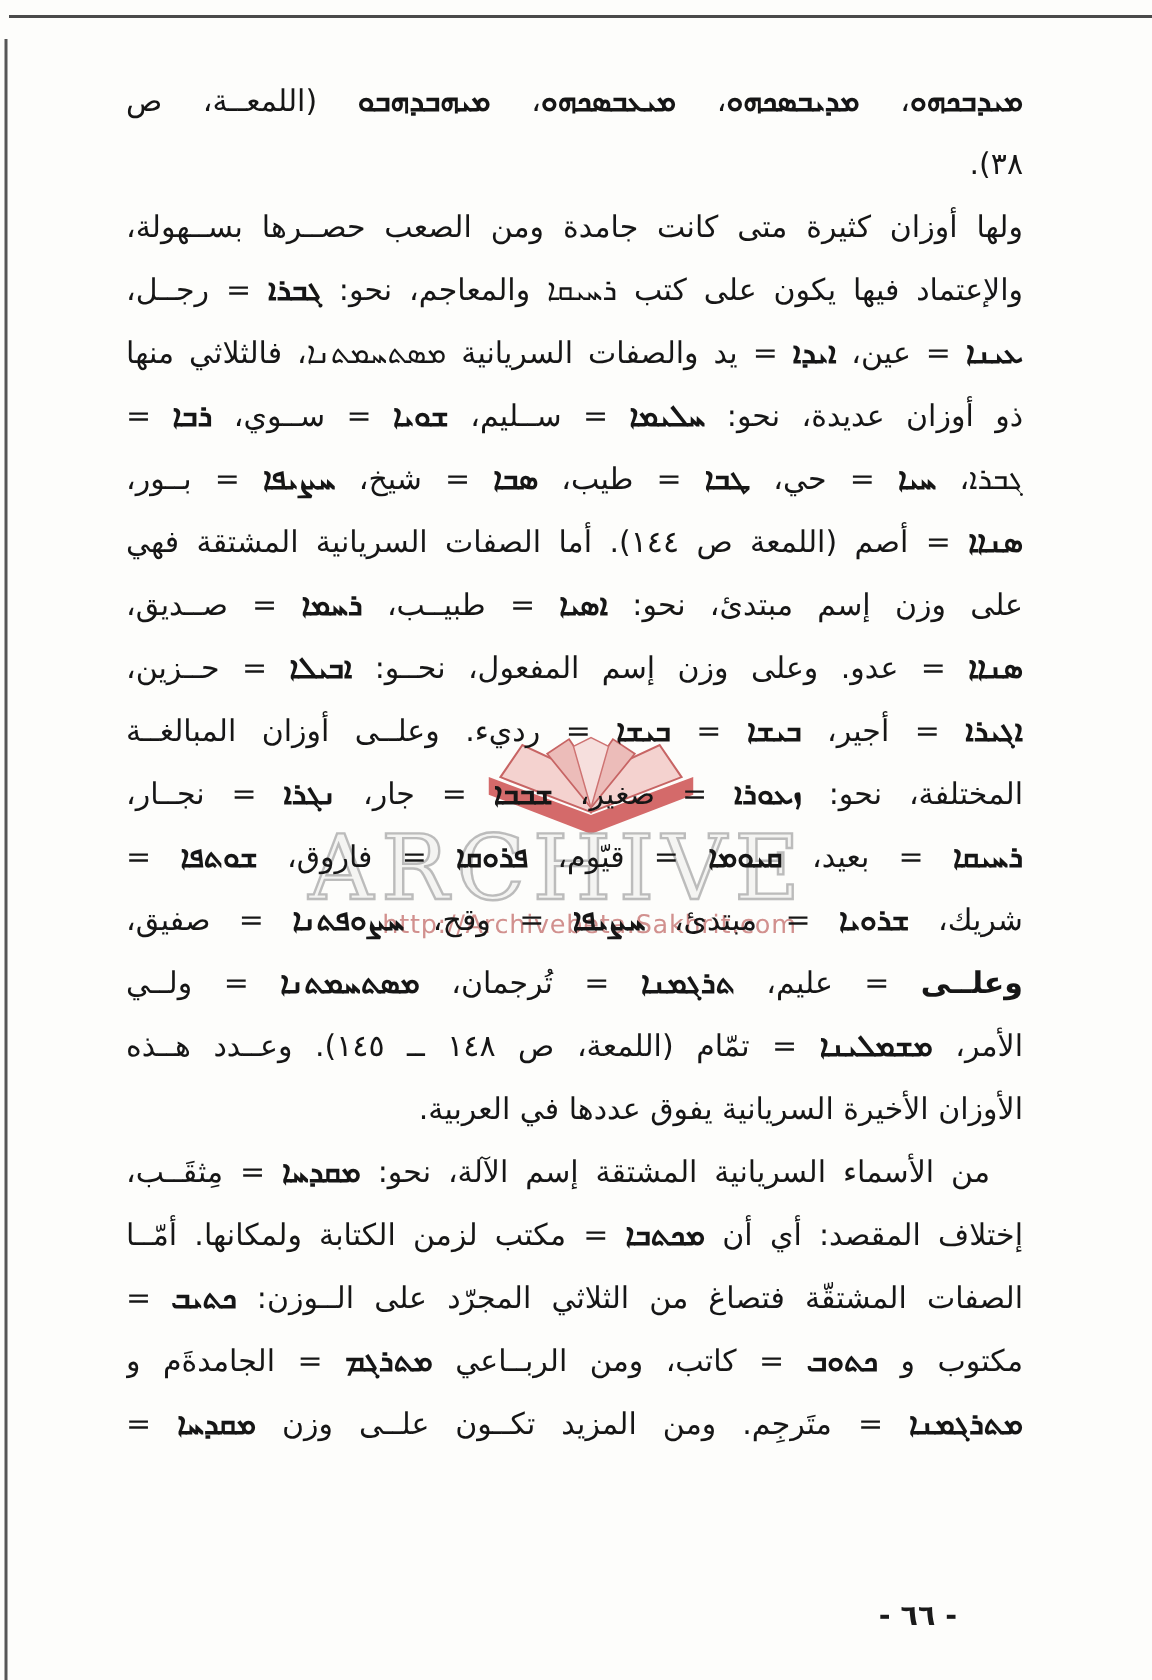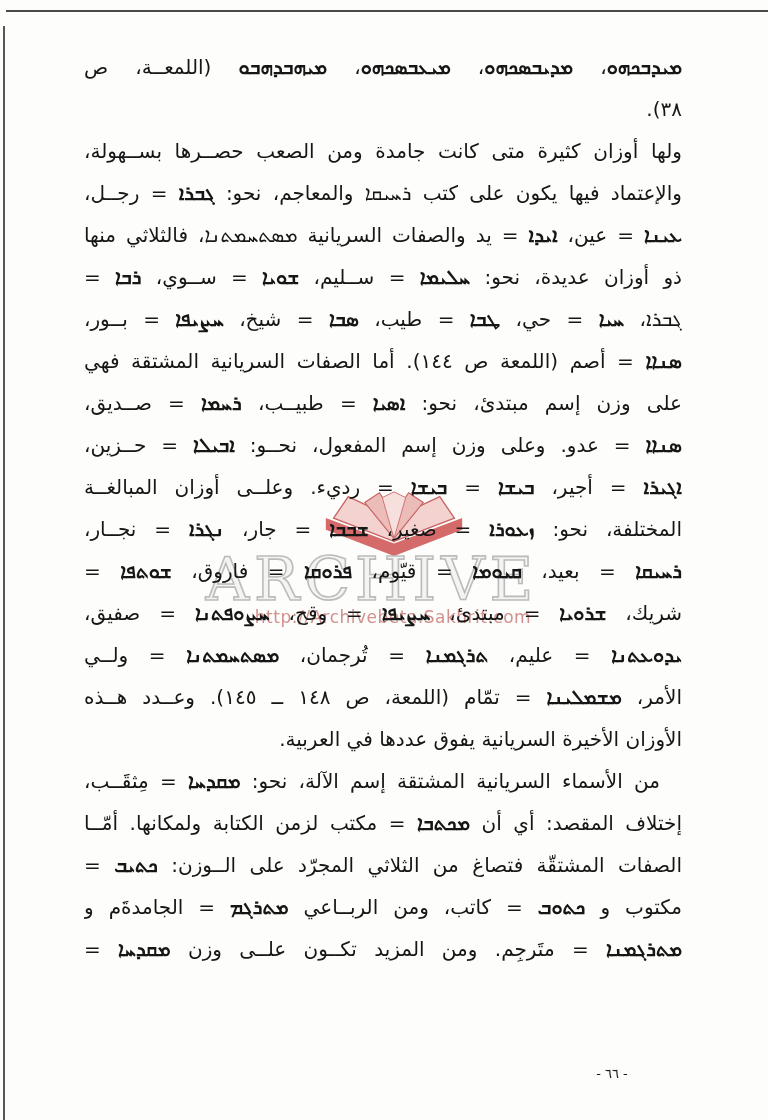--- a/index.html
+++ b/index.html
@@ -34,22 +34,22 @@
   }
   .line{
     height:42px;line-height:42px;white-space:nowrap;overflow:hidden;
     text-align:justify;text-align-last:justify;
   }
   .line.indent{padding-right:22px;}
   .line.end{text-align:right;text-align-last:right;}
   .syr{font-weight:bold;letter-spacing:.5px;}
   .page-number{
     position:absolute;z-index:2;top:1066px;right:114px;width:84px;
-    direction:rtl;text-align:center;font-size:13px;color:#1a1a1a;
-    font-weight:normal;letter-spacing:2px;
+    direction:rtl;text-align:center;font-size:19px;color:#1a1a1a;
+    font-weight:bold;letter-spacing:2px;
   }
 </style>
 </head>
 <body>
 
 <div class="page">
 
   <div class="edge-top"></div>
   <div class="edge-left"></div>
 
@@ -74,21 +74,21 @@
       <div class="line"><span class="syr">ܥܝܢܐ</span><span class="ar"> = عين، </span><span class="syr">ܐܝܕܐ</span><span class="ar"> = يد والصفات السريانية ܡܣܬܚܡܬܢܐ، فالثلاثي منها</span></div>
       <div class="line"><span class="ar">ذو أوزان عديدة، نحو: </span><span class="syr">ܚܠܝܡܐ</span><span class="ar"> = ســليم، </span><span class="syr">ܫܘܝܐ</span><span class="ar"> = ســوي، </span><span class="syr">ܪܒܐ</span><span class="ar"> =</span></div>
       <div class="line"><span class="ar">ܓܒܪܐ، </span><span class="syr">ܚܝܐ</span><span class="ar"> = حي، </span><span class="syr">ܛܒܐ</span><span class="ar"> = طيب، </span><span class="syr">ܣܒܐ</span><span class="ar"> = شيخ، </span><span class="syr">ܚܨܝܦܐ</span><span class="ar"> = بــور،</span></div>
       <div class="line"><span class="syr">ܣܢܐܐ</span><span class="ar"> = أصم (اللمعة ص ١٤٤). أما الصفات السريانية المشتقة فهي</span></div>
       <div class="line"><span class="ar">على وزن إسم مبتدئ، نحو: </span><span class="syr">ܐܣܝܐ</span><span class="ar"> = طبيــب، </span><span class="syr">ܪܚܡܐ</span><span class="ar"> = صــديق،</span></div>
       <div class="line"><span class="syr">ܣܢܐܐ</span><span class="ar"> = عدو. وعلى وزن إسم المفعول، نحــو: </span><span class="syr">ܐܒܝܠܐ</span><span class="ar"> = حــزين،</span></div>
       <div class="line"><span class="syr">ܐܓܝܪܐ</span><span class="ar"> = أجير، </span><span class="syr">ܒܝܫܐ</span><span class="ar"> = </span><span class="syr">ܒܝܫܐ</span><span class="ar"> = رديء. وعلــى أوزان المبالغــة</span></div>
       <div class="line"><span class="ar">المختلفة، نحو: </span><span class="syr">ܙܥܘܪܐ</span><span class="ar"> = صغير، </span><span class="syr">ܫܒܒܐ</span><span class="ar"> = جار، </span><span class="syr">ܢܓܪܐ</span><span class="ar"> = نجــار،</span></div>
       <div class="line"><span class="syr">ܪܚܝܩܐ</span><span class="ar"> = بعيد، </span><span class="syr">ܩܝܘܡܐ</span><span class="ar"> = قيّوم، </span><span class="syr">ܦܪܘܩܐ</span><span class="ar"> = فاروق، </span><span class="syr">ܫܘܬܦܐ</span><span class="ar"> =</span></div>
       <div class="line"><span class="ar">شريك، </span><span class="syr">ܫܪܘܝܐ</span><span class="ar"> = مبتدئ، </span><span class="syr">ܚܨܝܦܐ</span><span class="ar"> = وقح، </span><span class="syr">ܚܨܘܦܬܢܐ</span><span class="ar"> = صفيق،</span></div>
-      <div class="line"><span class="syr">ܝܕܘܥܬܢܐ</span><span class="ar"> = عليم، </span><span class="syr">ܬܪܓܡܢܐ</span><span class="ar"> = تُرجمان، </span><span class="syr">ܡܣܬܚܡܬܢܐ</span><span class="ar"> = ولــي</span></div>
+      <div class="line"><span class="syr">وعلــى</span><span class="ar"> = عليم، </span><span class="syr">ܬܪܓܡܢܐ</span><span class="ar"> = تُرجمان، </span><span class="syr">ܡܣܬܚܡܬܢܐ</span><span class="ar"> = ولــي</span></div>
       <div class="line"><span class="ar">الأمر، </span><span class="syr">ܡܫܡܠܝܢܐ</span><span class="ar"> = تمّام (اللمعة، ص ١٤٨ ــ ١٤٥). وعــدد هــذه</span></div>
       <div class="line end"><span class="ar">الأوزان الأخيرة السريانية يفوق عددها في العربية.</span></div>
       <div class="line indent"><span class="ar">من الأسماء السريانية المشتقة إسم الآلة، نحو: </span><span class="syr">ܡܩܕܚܐ</span><span class="ar"> = مِثقَــب،</span></div>
       <div class="line"><span class="ar">إختلاف المقصد: أي أن </span><span class="syr">ܡܟܬܒܐ</span><span class="ar"> = مكتب لزمن الكتابة ولمكانها. أمّــا</span></div>
       <div class="line"><span class="ar">الصفات المشتقّة فتصاغ من الثلاثي المجرّد على الــوزن: </span><span class="syr">ܟܬܝܒ</span><span class="ar"> =</span></div>
       <div class="line"><span class="ar">مكتوب و </span><span class="syr">ܟܬܘܒ</span><span class="ar"> = كاتب، ومن الربــاعي </span><span class="syr">ܡܬܪܓܡ</span><span class="ar"> = الجامدةَم و</span></div>
       <div class="line"><span class="syr">ܡܬܪܓܡܢܐ</span><span class="ar"> = متَرجِم. ومن المزيد تكــون علــى وزن </span><span class="syr">ܡܩܕܚܐ</span><span class="ar"> =</span></div>
     </div>
 
   <div class="page-number">- ٦٦ -</div>

